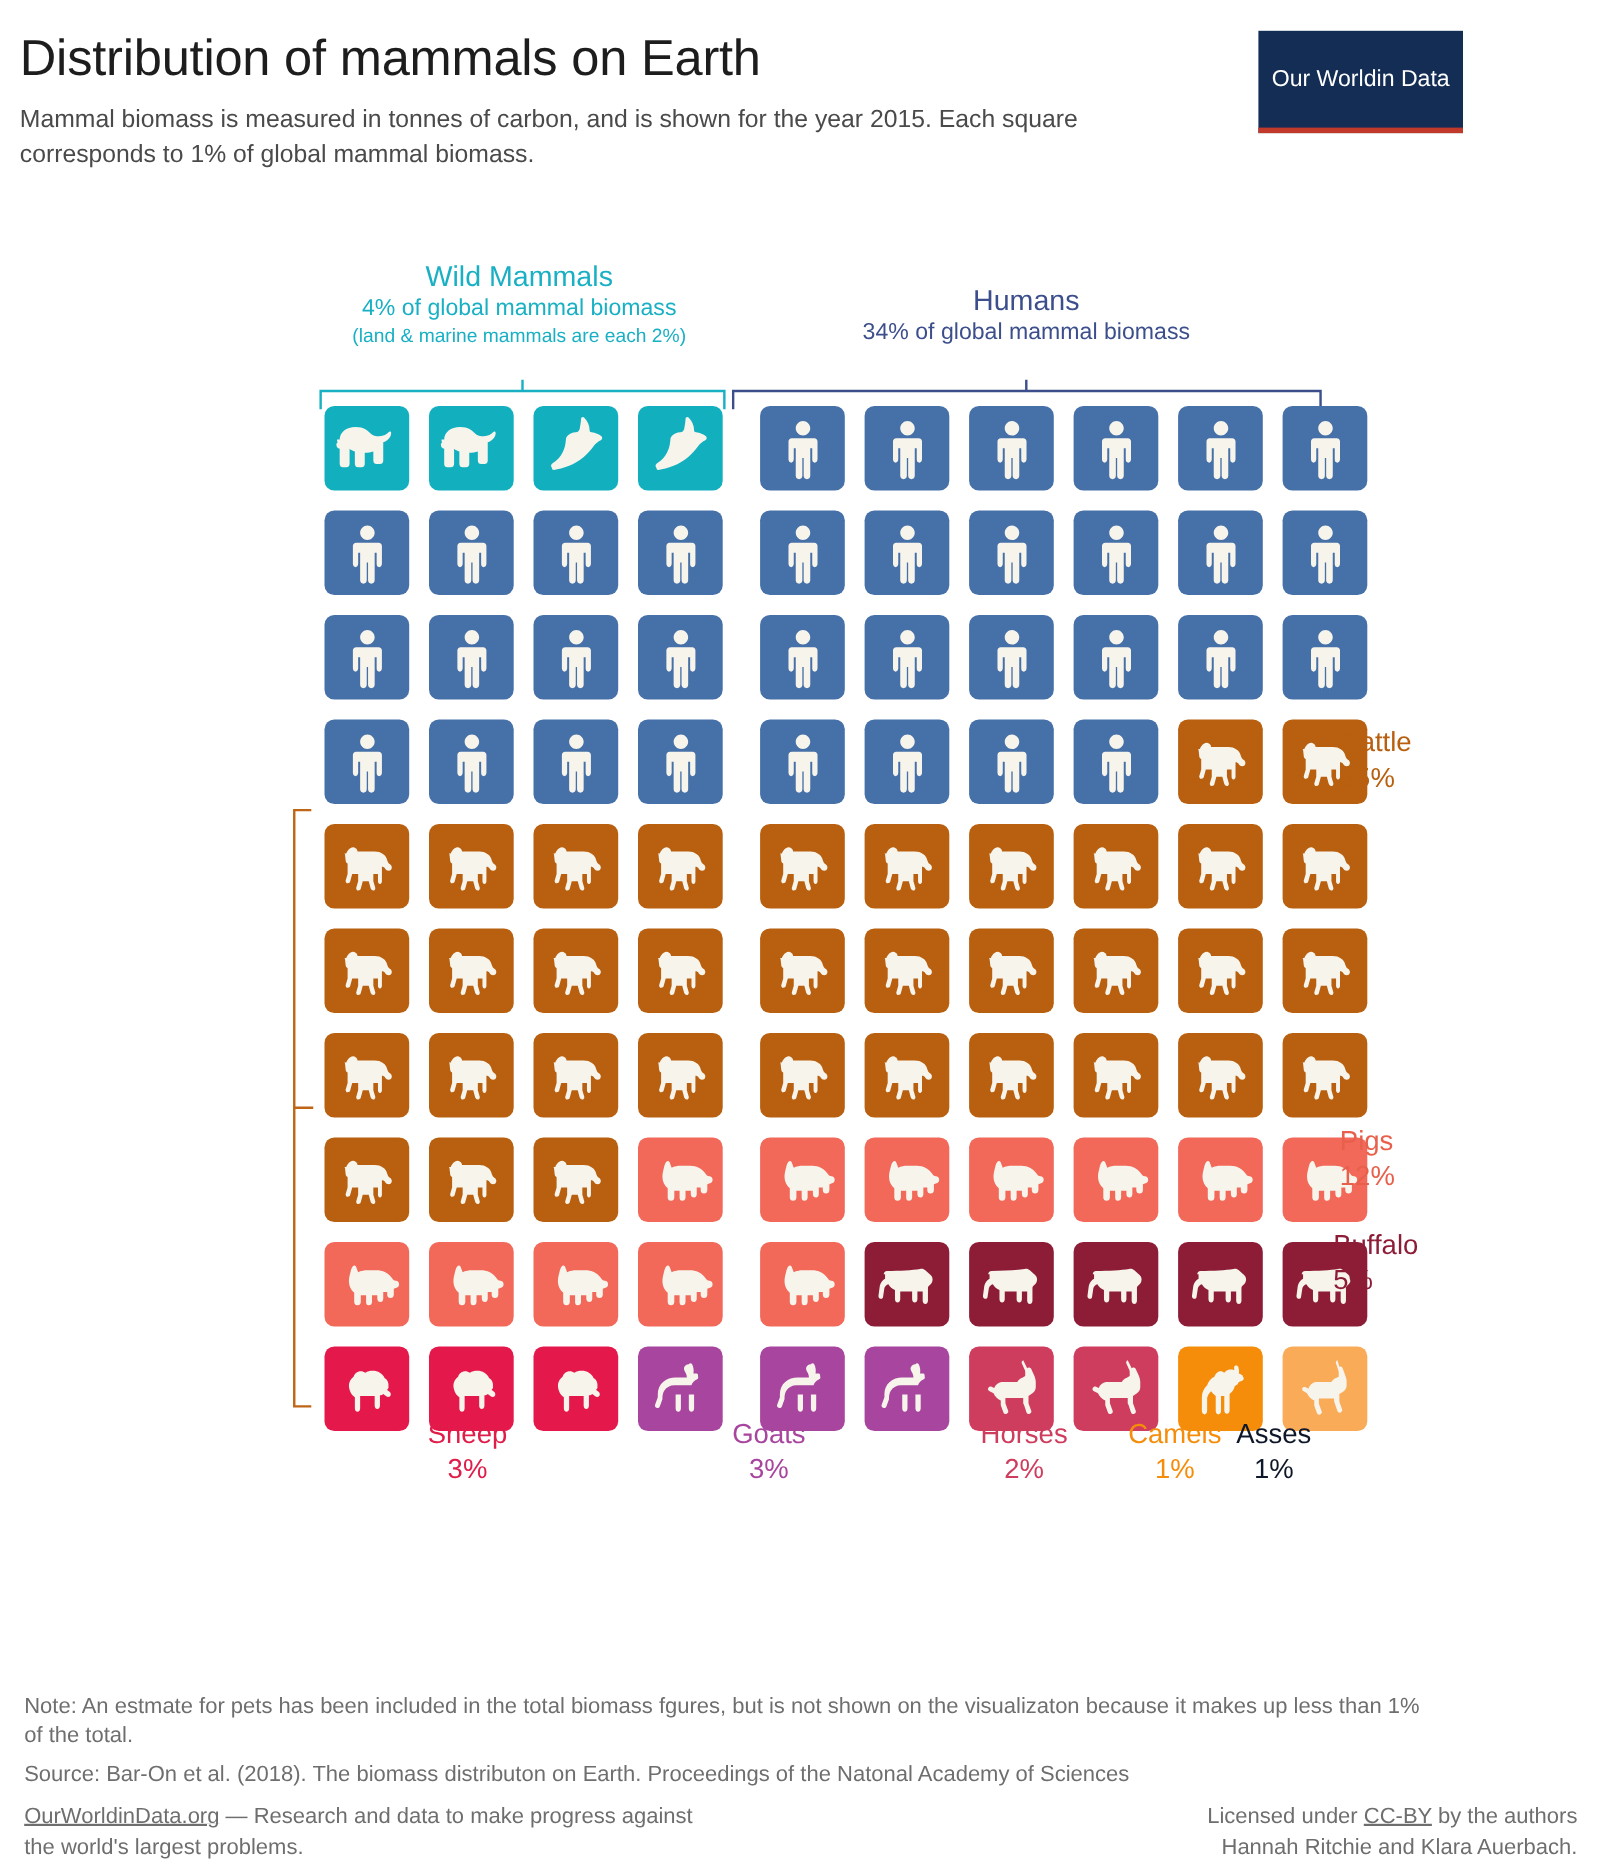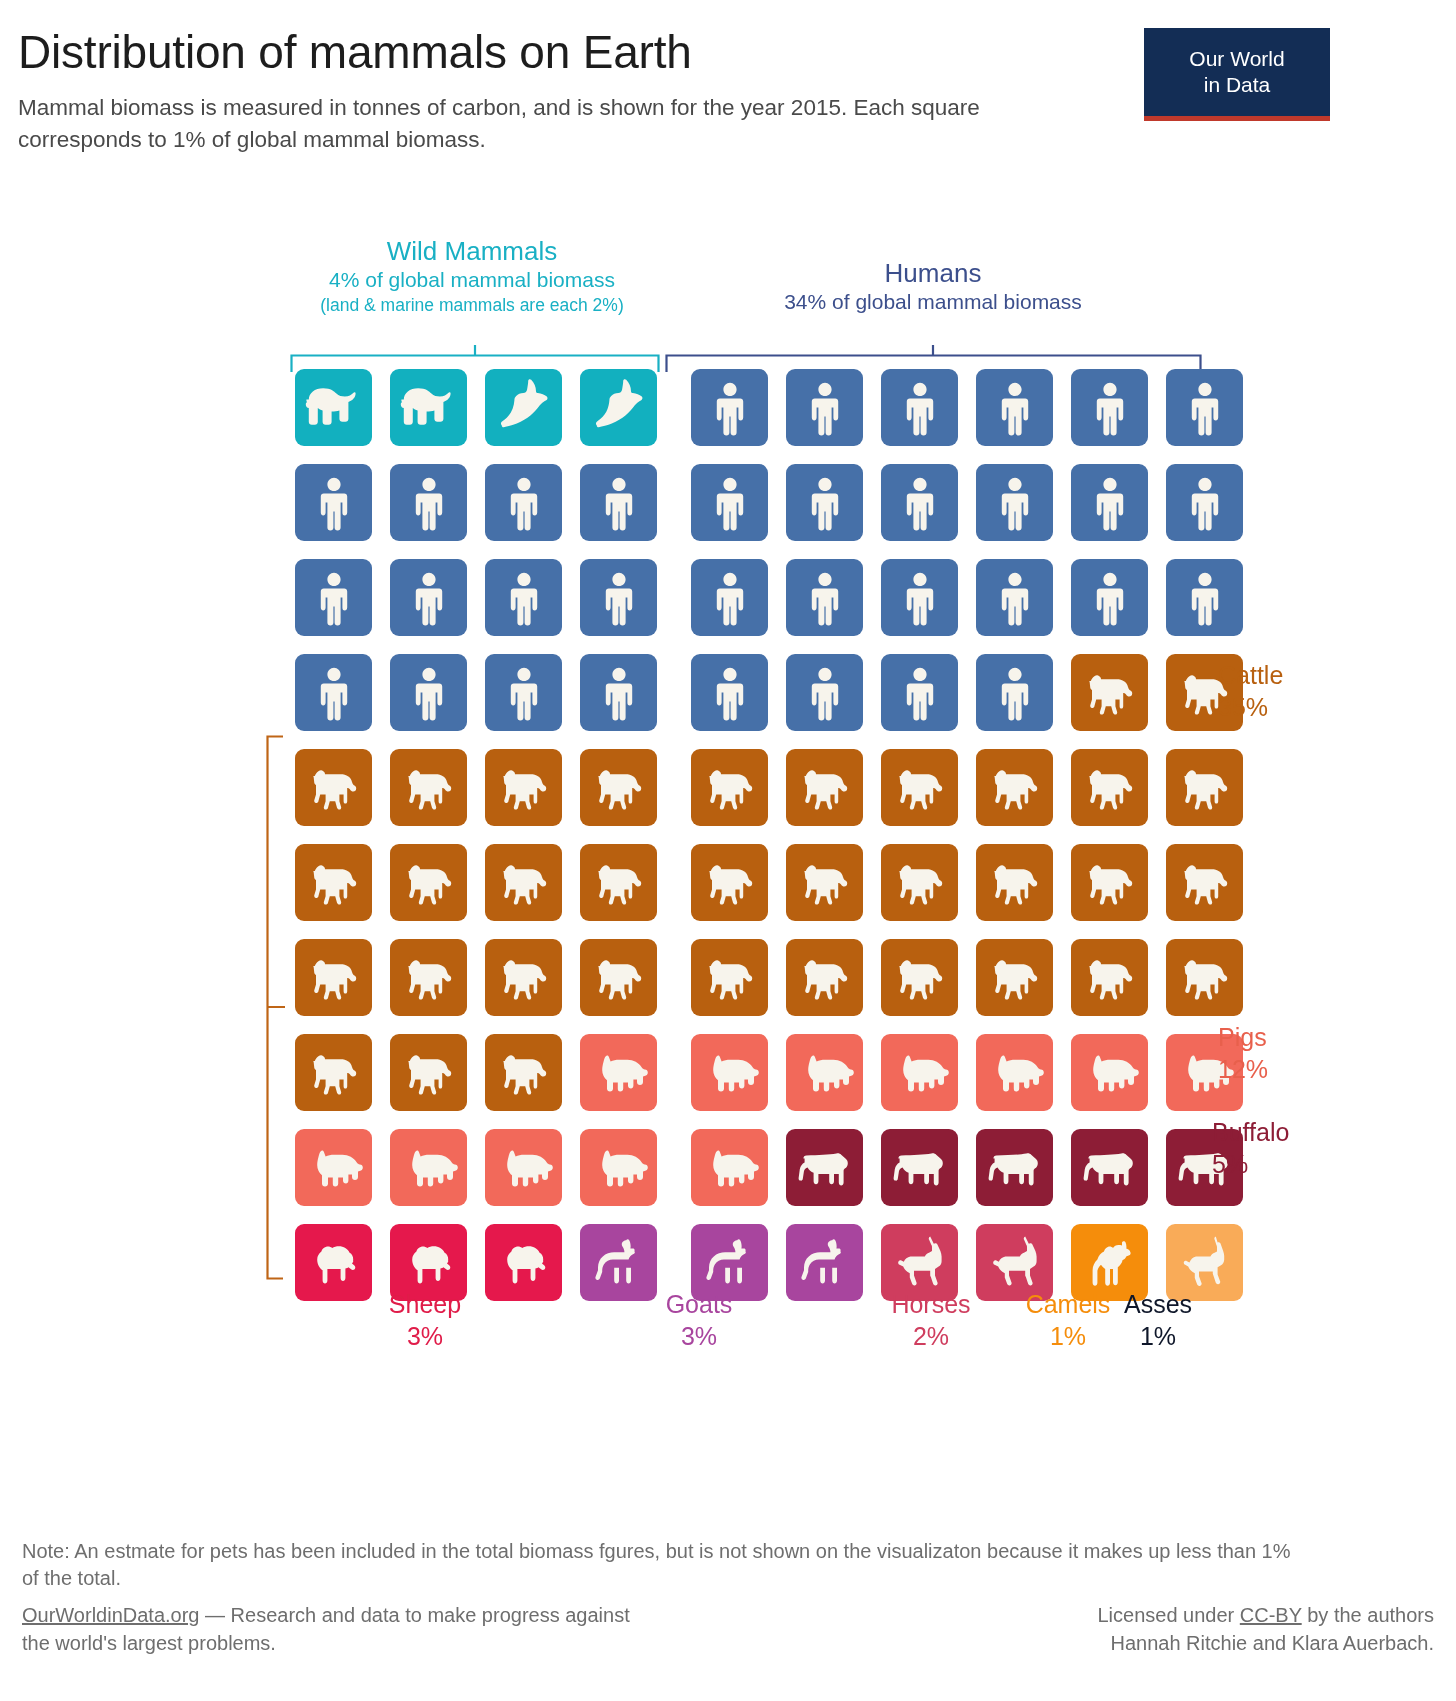--- a/index.html
+++ b/index.html
@@ -19,21 +19,21 @@
     font-size:46px;font-weight:400;letter-spacing:-0.2px;
     color:#1d1d1d;line-height:1.08;margin:0;
   }
   #subtitle{
     margin:14px 0 0 0;font-size:22.5px;line-height:1.42;color:#4a4a4a;
     max-width:1010px;font-weight:400;
   }
   #owid-logo{
     position:absolute;right:126px;top:28px;width:186px;height:88px;
     background:#132d55;border-bottom:5px solid #c0392b;
-    display:flex;flex-direction:column;align-items:center;justify-content:center;
+    display:flex;flex-direction:row;align-items:center;justify-content:center;
     color:#ffffff;font-size:21px;line-height:1.22;text-align:center;font-weight:400;
   }
 
   
   #chart{position:absolute;left:0;top:0;width:1324px;height:1430px;}
 
   .grp-label{position:absolute;text-align:center;}
   .grp-label .gl-name{font-size:26px;line-height:1.18;}
   .grp-label .gl-sub{font-size:21px;line-height:1.28;}
   .grp-label .gl-sub2{font-size:17.5px;line-height:1.28;}
@@ -667,20 +667,21 @@
     <div>1%</div>
   </div>
   <div class="bot-label" style="left:1063px;top:1288px;width:190px;color:#0f172a;">
     <div>Asses</div>
     <div>1%</div>
   </div>
 </div>
 
 <div id="footer">
   <div id="note">Note: An estmate for pets has been included in the total biomass fgures, but is not shown on the visualizaton because it makes up less than 1% of the total.</div>
+  <div id="source">Source: Bar-On et al. (2018). The biomass distributon on Earth.   Proceedings of the Natonal Academy of Sciences</div>
   <div id="credits">
     <div class="left">
       <a class="ulink" href="#">OurWorldinData.org</a><span> — Research and data to make progress against the world's largest problems.</span>
     </div>
     <div class="right">
       <span>Licensed under </span><a class="ulink" href="#">CC-BY</a><span> by the authors</span>
       <div>Hannah Ritchie and Klara Auerbach.</div>
     </div>
   </div>
 </div>

